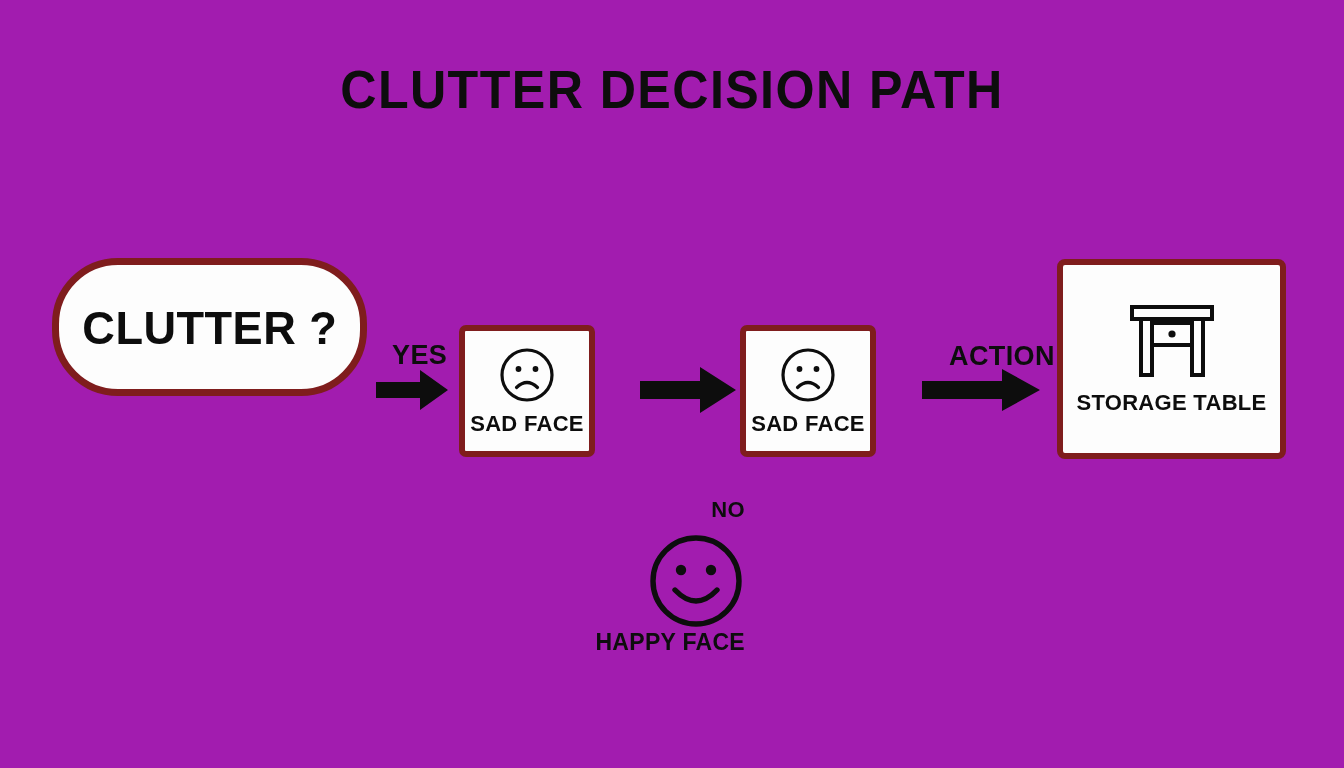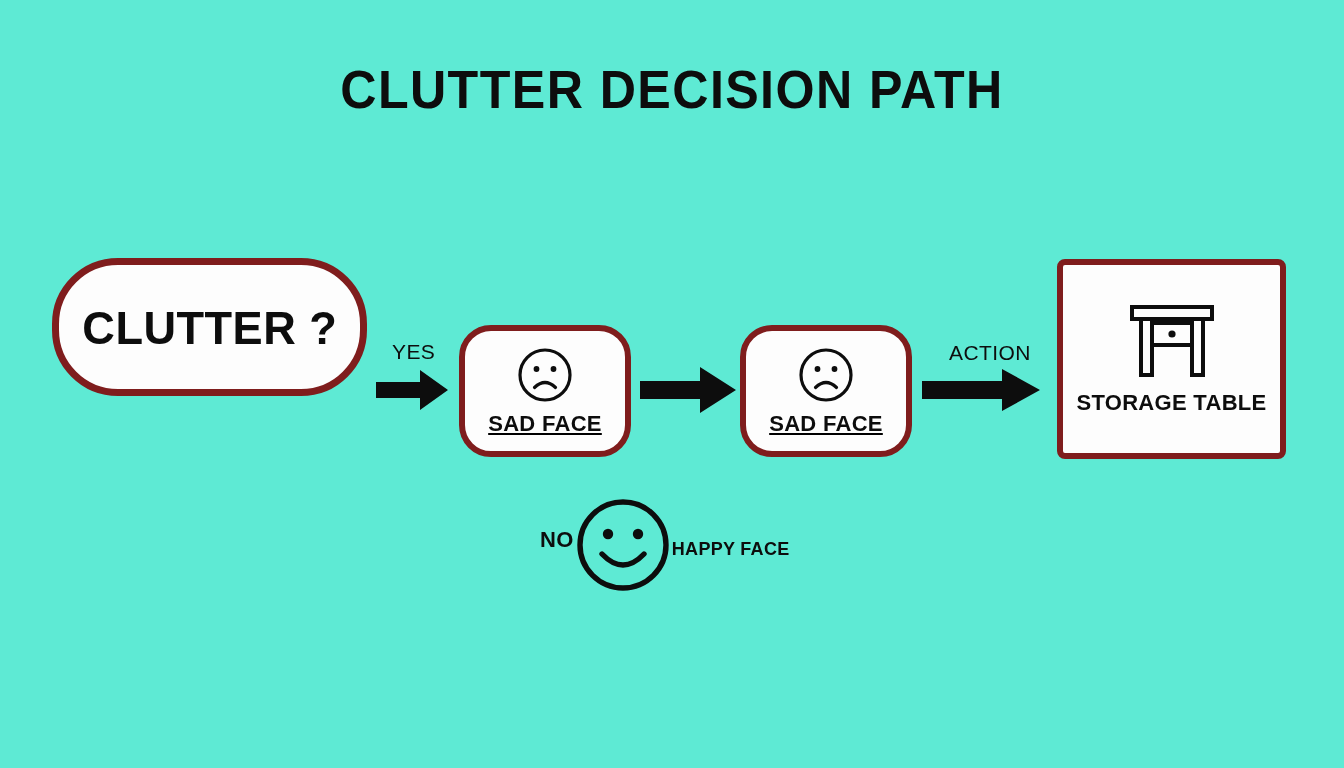--- a/index.html
+++ b/index.html
@@ -12,21 +12,21 @@
     height: 768px;
     background: #fdfdfd;
     font-family: "Liberation Sans", sans-serif;
     overflow: hidden;
     position: relative;
   }
   #canvas {
     position: relative;
     width: 1344px;
     height: 768px;
-    background: #5eead4;
+    background: #a21caf;
   }
 
   
   .title {
     position: absolute;
     left: 0;
     top: 58px;
     width: 1344px;
     text-align: center;
     font-family: "Liberation Sans", sans-serif;
@@ -63,26 +63,25 @@
     font-weight: bold;
     font-size: 47px;
     letter-spacing: 0.5px;
     color: #0d0d0d;
     transform: scaleX(0.96);
     white-space: nowrap;
   }
 
   
   .node-sad {
-    width: 172px;
+    width: 136px;
     height: 132px;
-    border-radius: 32px;
+    border-radius: 7px;
     border-width: 6px;
     top: 325px;
-    text-decoration: underline;
   }
   .node-sad-1 { left: 459px; }
   .node-sad-2 { left: 740px; }
   .node-sad .node-label {
     font-weight: bold;
     font-size: 22px;
     color: #0d0d0d;
     margin-top: 7px;
     letter-spacing: 0.3px;
     white-space: nowrap;
@@ -111,52 +110,52 @@
   .icon-svg { display: block; }
 
   
   .arrow {
     position: absolute;
   }
 
   
   .edge-label {
     position: absolute;
-    font-weight: normal;
-    font-size: 21px;
+    font-weight: bold;
+    font-size: 27px;
     color: #0d0d0d;
     letter-spacing: 0.4px;
     white-space: nowrap;
   }
   .label-yes    { left: 392px; top: 340px; }
   .label-action { left: 949px; top: 341px; }
 
   
   .branch-no {
     position: absolute;
     left: 540px;
     top: 497px;
     width: 205px;
     display: flex;
-    flex-direction: row;
-    align-items: center;
+    flex-direction: column;
+    align-items: flex-end;
   }
   .branch-no .branch-tag {
     font-weight: bold;
     font-size: 22px;
     color: #0d0d0d;
     letter-spacing: 0.4px;
     margin-bottom: 10px;
   }
   .branch-no .branch-label {
     font-weight: bold;
-    font-size: 18px;
+    font-size: 23px;
     color: #0d0d0d;
     letter-spacing: 0.3px;
-    margin-top: 8px;
+    margin-top: 0;
     white-space: nowrap;
   }
 </style>
 </head>
 <body>
 
 <div id="canvas">
 
   <div class="title">CLUTTER DECISION PATH</div>
 

